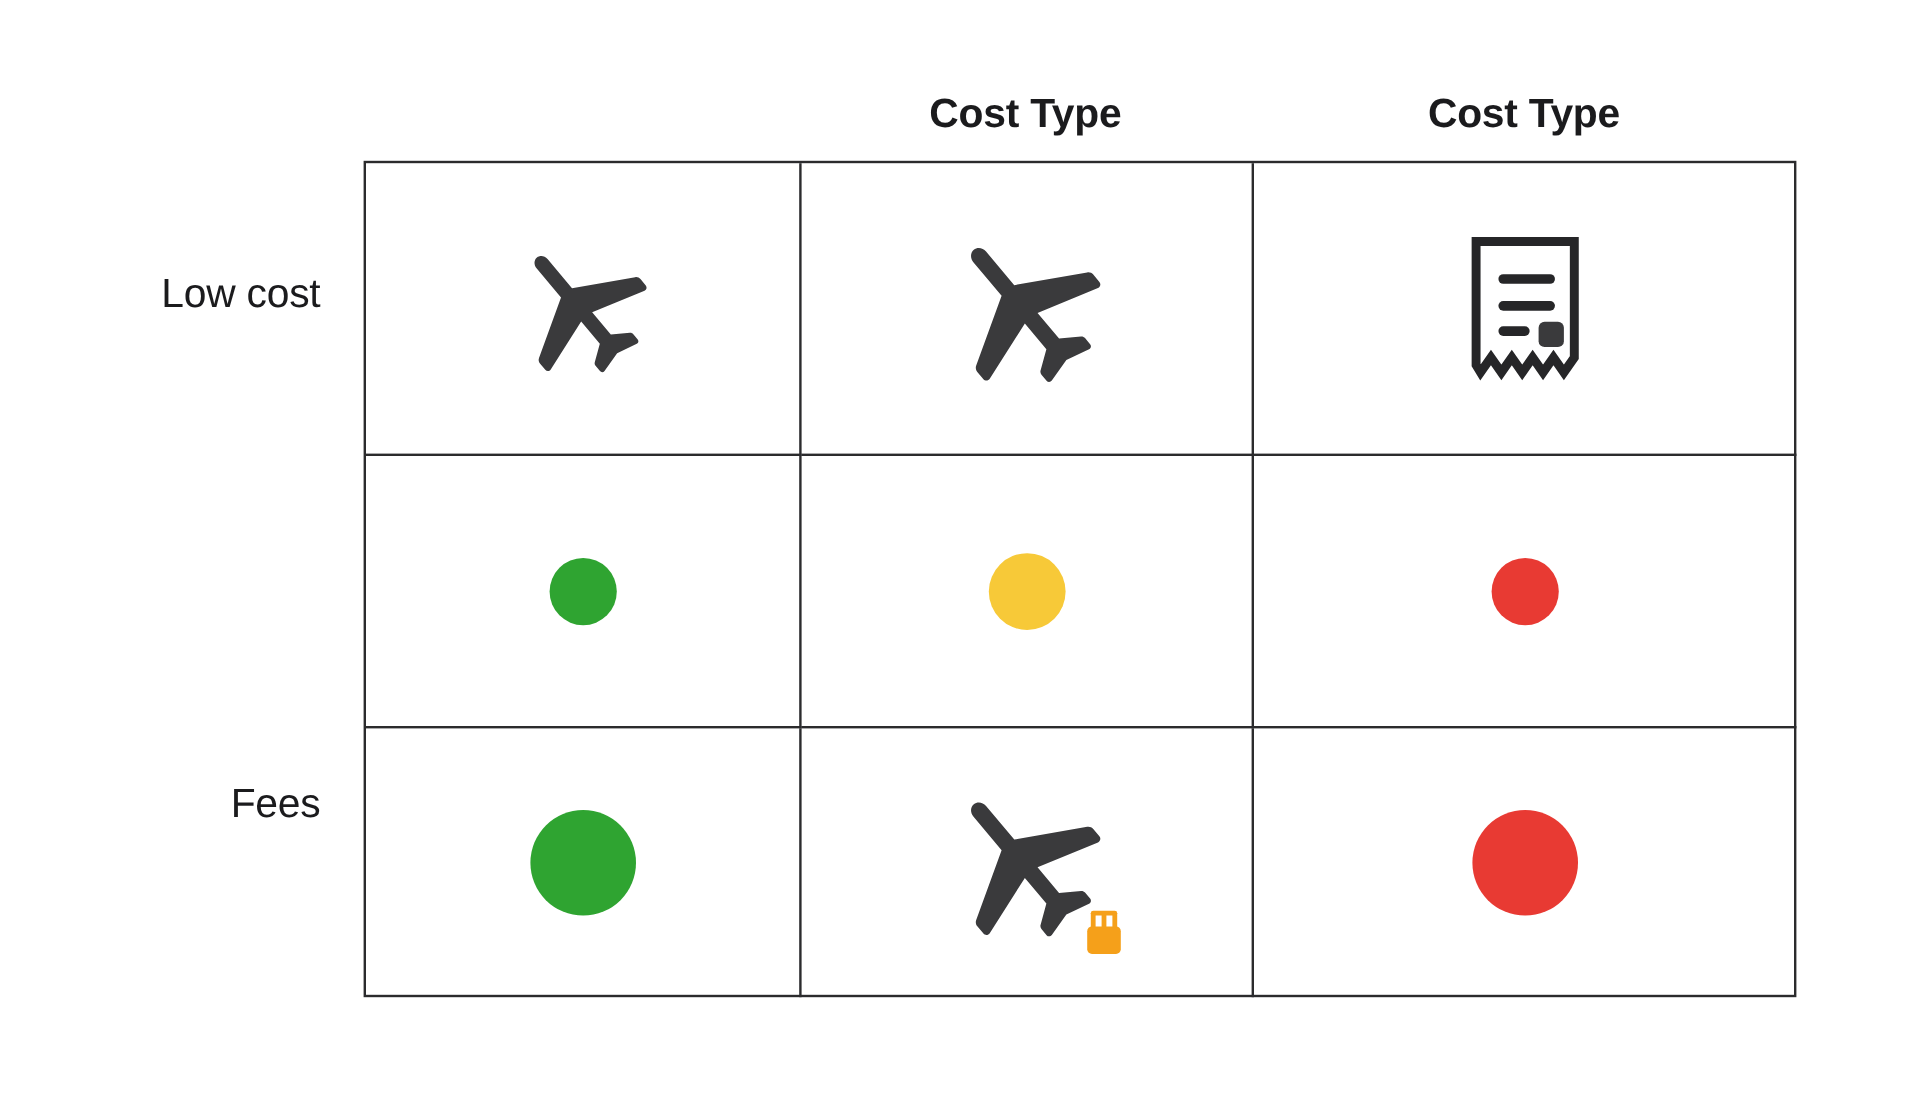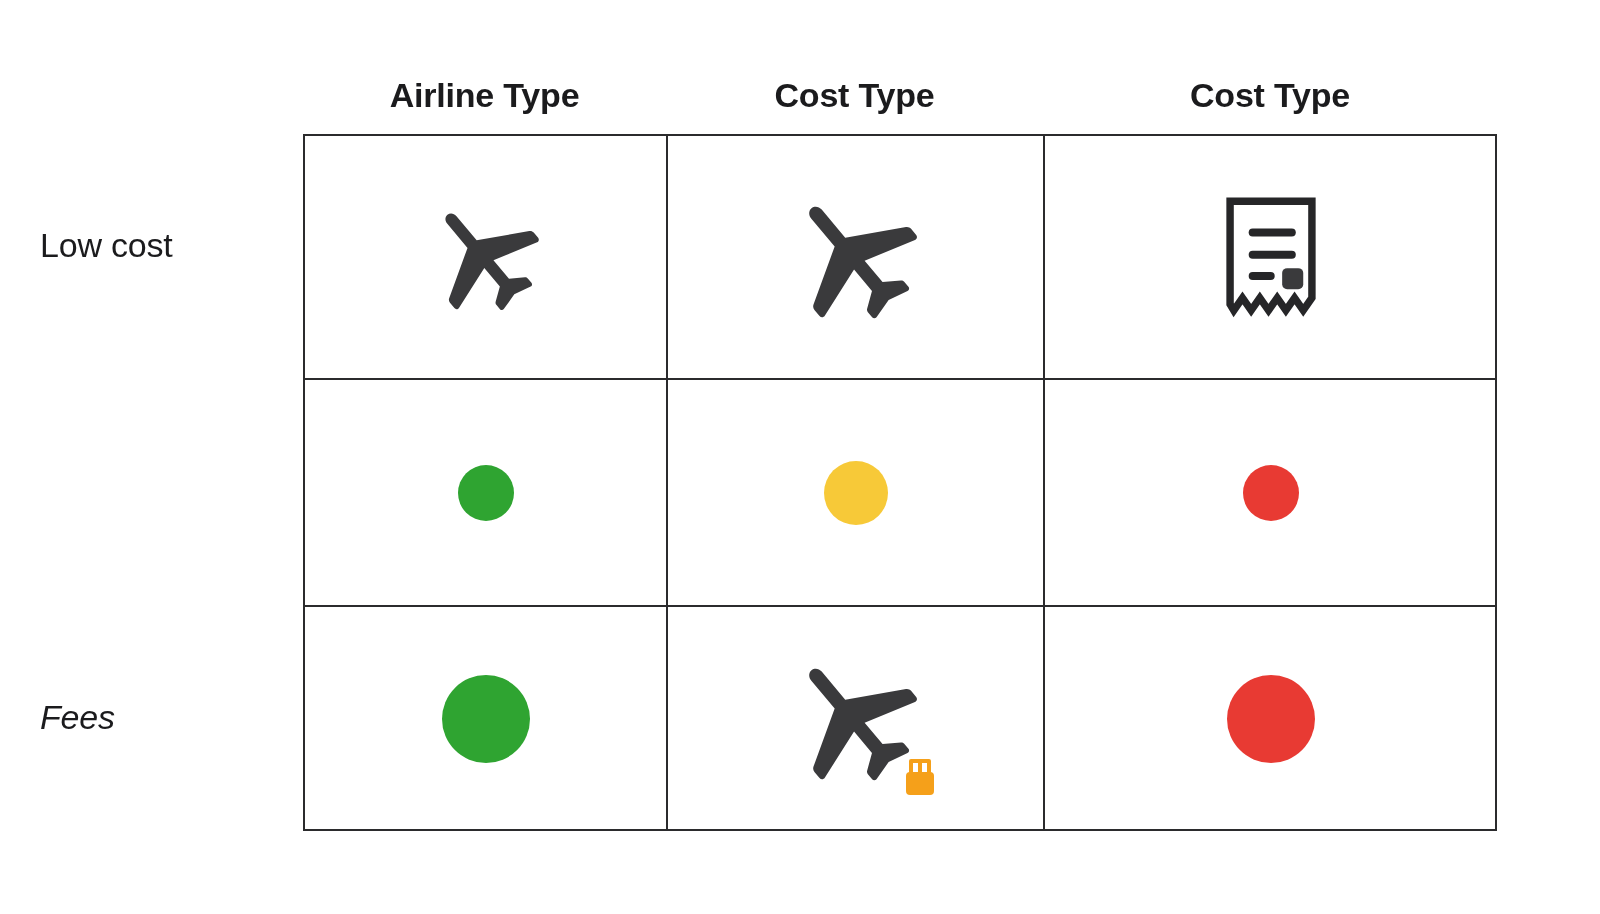--- a/index.html
+++ b/index.html
@@ -37,29 +37,30 @@
   }
   #hdr-0 { left: 303px;  width: 363px; }
   #hdr-1 { left: 666px;  width: 377px; }
   #hdr-2 { left: 1043px; width: 454px; }
 
   
   .row-label {
     position: absolute;
     left: 40px;
     width: 227px;
+    text-align: right;
     font-size: 34px;
     font-weight: 500;
     color: #1b1b1d;
     letter-spacing: -0.2px;
     white-space: nowrap;
   }
   #rowlbl-0 { top: 226px; }
   #rowlbl-1 { top: 459px; }
-  #rowlbl-2 { top: 698px; font-style: italic; }
+  #rowlbl-2 { top: 651px; }
 
   
   #grid {
     position: absolute;
     left: 303px;
     top: 134px;
     width: 1194px;
     height: 697px;
     box-sizing: border-box;
     border: 2.5px solid #2b2b2d;
@@ -111,21 +112,20 @@
 
   
   .receipt-wrap { line-height: 0; display: block; }
   .receipt-wrap svg { display: block; }
 </style>
 </head>
 <body>
 
 <div id="canvas">
 
-  <div id="hdr-0" class="col-header">Airline Type</div>
   <div id="hdr-1" class="col-header">Cost Type</div>
   <div id="hdr-2" class="col-header">Cost Type</div>
 
   <div id="rowlbl-0" class="row-label">Low cost</div>
   <div id="rowlbl-2" class="row-label">Fees</div>
 
   <div id="grid">
 
     <div class="cell">
       <span class="plane-wrap">

